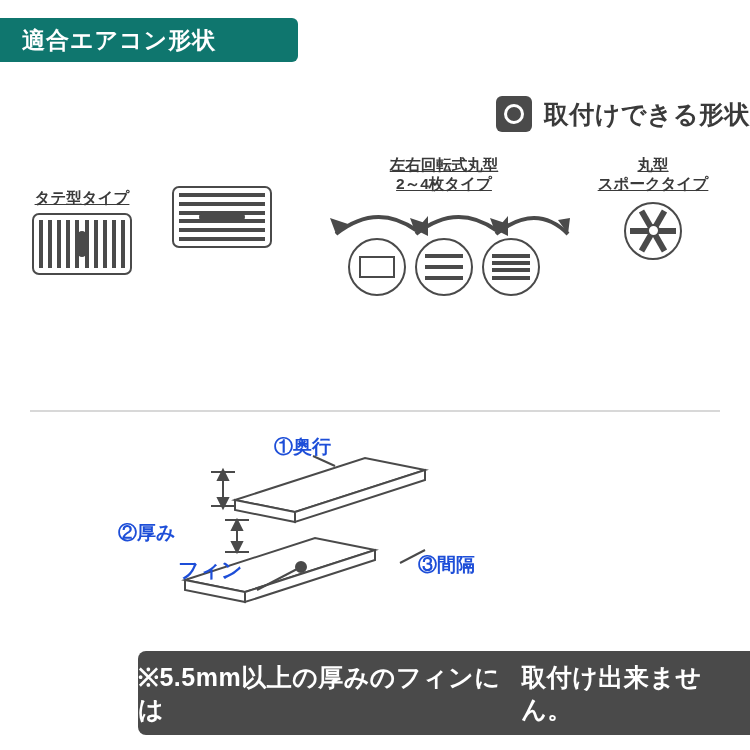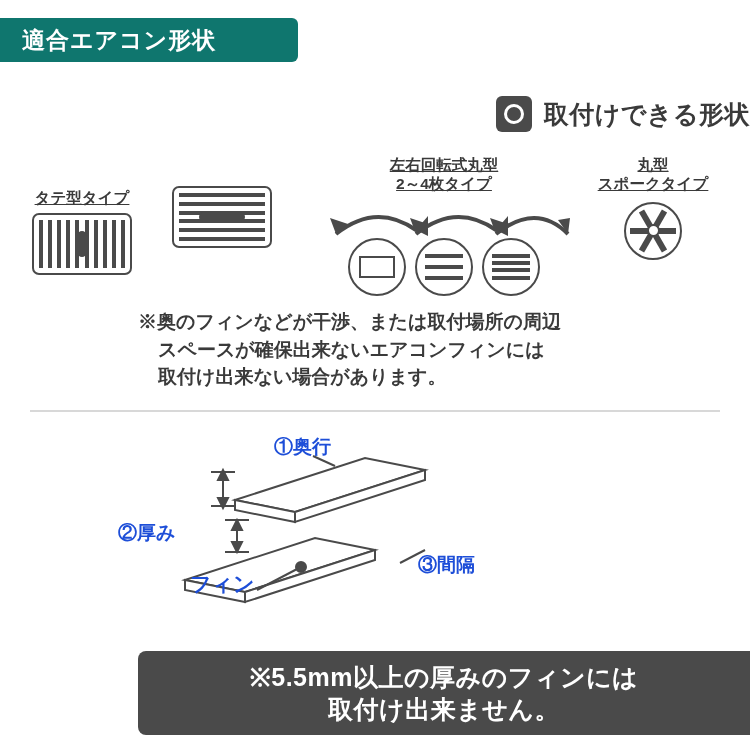--- a/index.html
+++ b/index.html
@@ -280,33 +280,32 @@
   .lbl {
     position: absolute;
     font-size: 19px;
     font-weight: bold;
     color: #1d4ed8;
     white-space: nowrap;
   }
   #lbl-depth { left: 274px; top: 14px; }
   #lbl-thick { left: 118px; top: 100px; }
   #lbl-gap   { left: 418px; top: 132px; }
-  #lbl-fin   { left: 178px; top: 150px; font-size: 21px; margin-left: 12px; }
+  #lbl-fin   { left: 178px; top: 136px; font-size: 21px; }
 
   
   .warn {
     position: absolute;
     left: 138px;
     top: 651px;
     width: 612px;
     height: 84px;
     background: #4a4a4a;
     border-radius: 8px 0 0 8px;
     display: flex;
-    flex-direction: column;
     align-items: center;
     justify-content: center;
   }
   .warn div {
     color: #ffffff;
     font-size: 25px;
     font-weight: bold;
     line-height: 1.28;
     letter-spacing: 0.5px;
   }
@@ -409,25 +408,20 @@
       <div class="type-label">スポークタイプ</div>
       <div class="spoke">
         <i style="transform:rotate(0deg)"></i>
         <i style="transform:rotate(60deg)"></i>
         <i style="transform:rotate(120deg)"></i>
         <span class="hub"></span>
       </div>
     </div>
   </div>
 
-  <div class="note">
-    <div class="ln1">※奥のフィンなどが干渉、または取付場所の周辺</div>
-    <div class="ln2">スペースが確保出来ないエアコンフィンには</div>
-    <div class="ln3">取付け出来ない場合があります。</div>
-  </div>
 
   <div class="divider"></div>
 
   <div class="fin-area">
 
     <svg width="420" height="220" viewBox="0 0 420 220" style="position:absolute; left:175px; top:10px;">
 
       <g stroke="#4a4a4a" stroke-width="2" fill="#ffffff">
         <polygon points="60,70 190,28 250,40 120,82"></polygon>
         <polygon points="60,70 60,80 120,92 120,82"></polygon>

